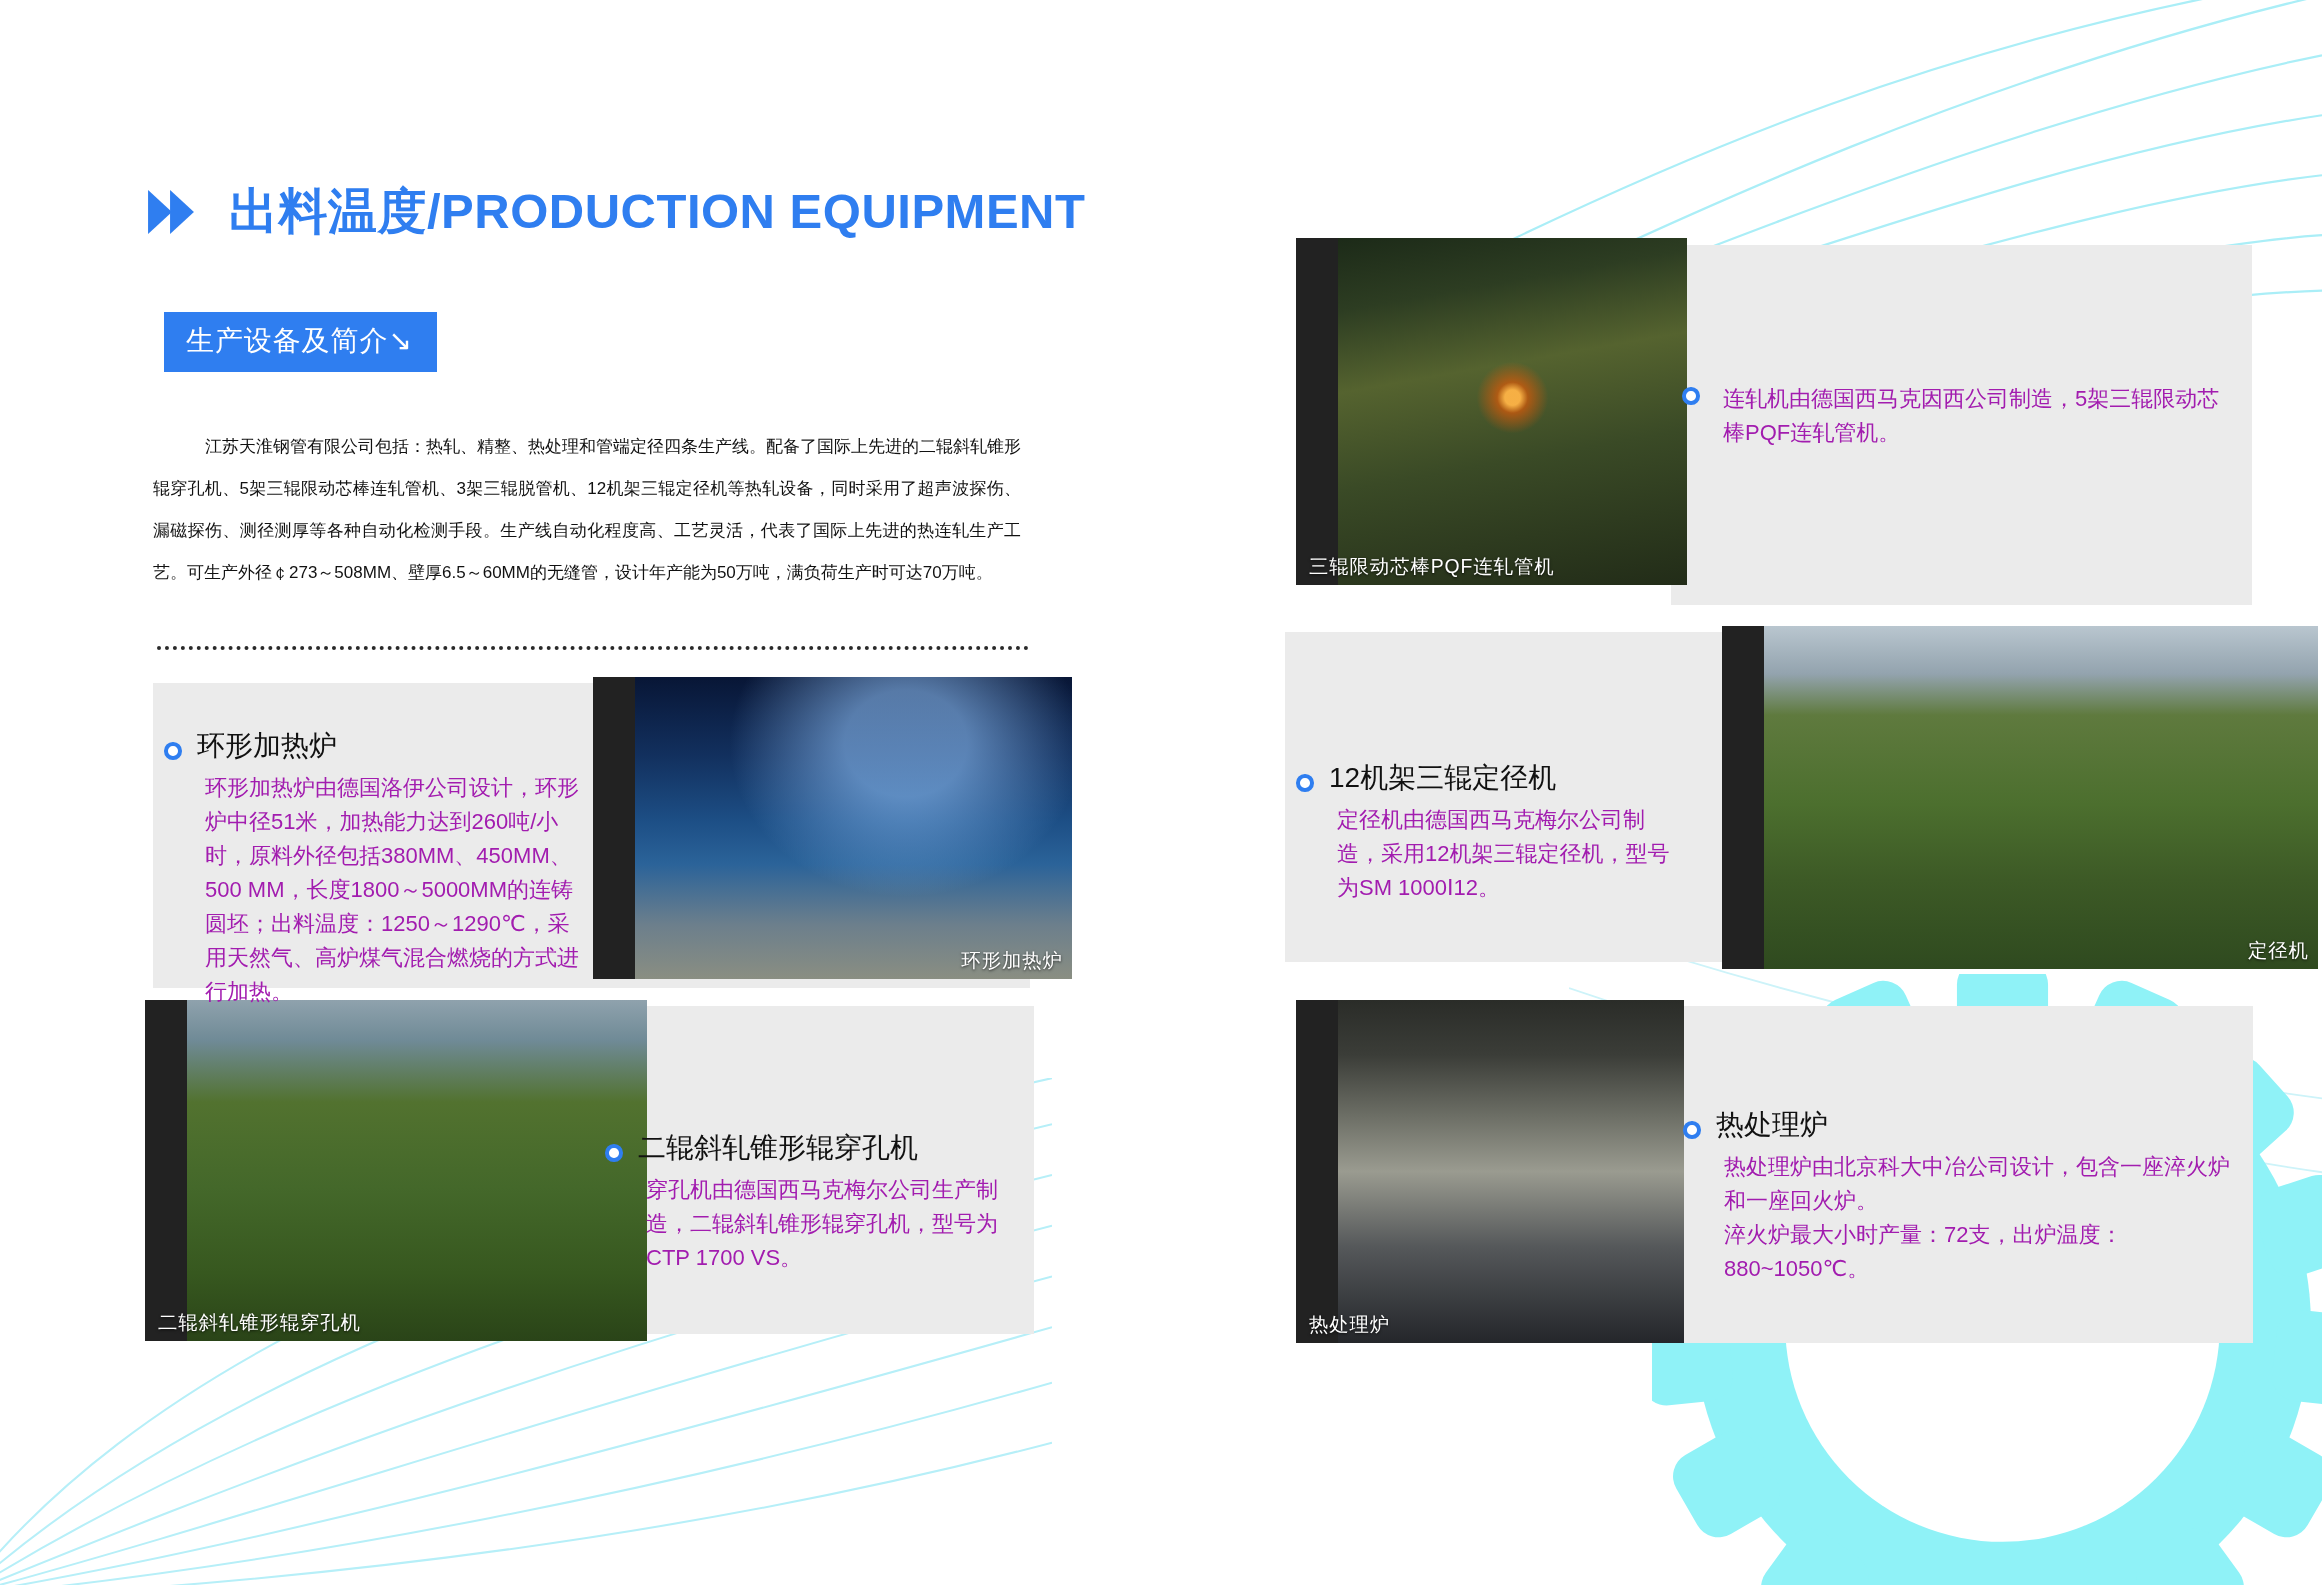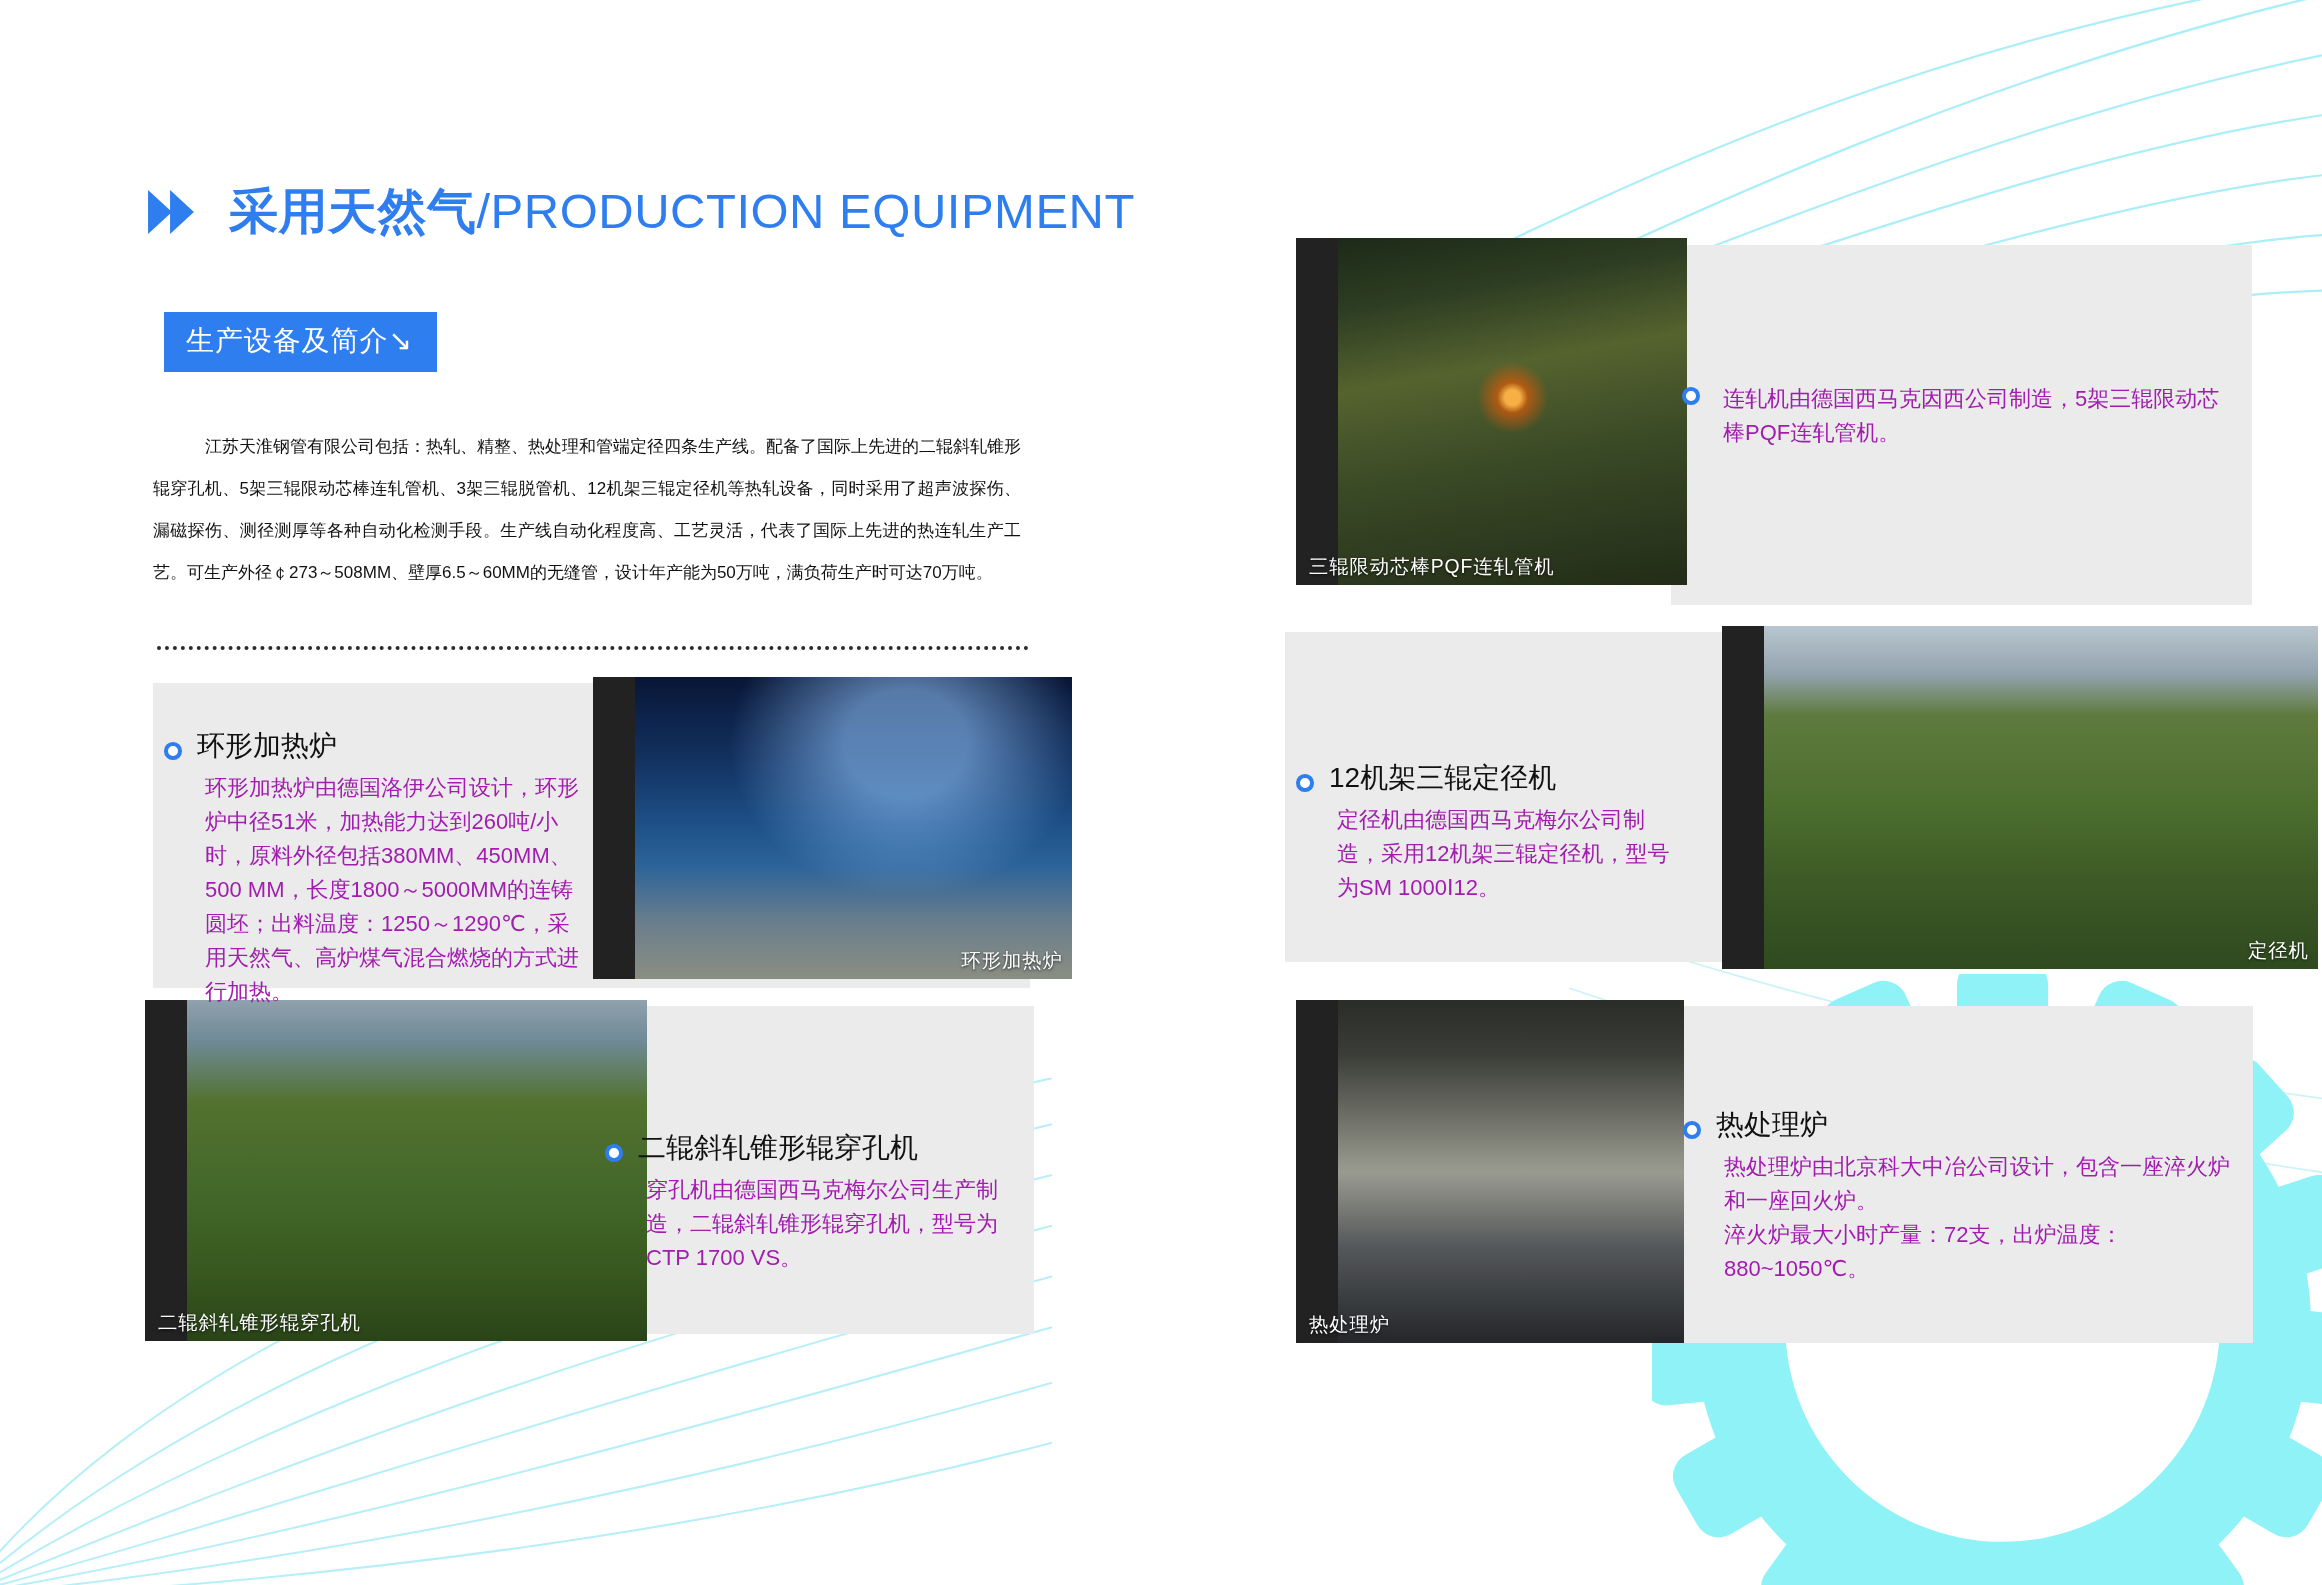--- a/index.html
+++ b/index.html
@@ -17,21 +17,21 @@
   .svg-tr{right:0;top:-28px;}
   .svg-bl{left:-37px;bottom:-9.2px;}
 
   .gear-wrap{position:absolute;left:1652px;top:974px;width:701px;height:701px;z-index:1;pointer-events:none;}
 
   
   .heading{position:absolute;left:148px;top:187px;display:flex;align-items:center;gap:24px;z-index:5;}
   .arrows{display:block;}
   .heading-text{font-size:49px;line-height:1;color:#2f7ef0;white-space:nowrap;letter-spacing:0.5px;}
   .heading-text .cn{font-weight:bold;}
-  .heading-text .en{font-weight:400;}
+  .heading-text .en{font-weight:700;}
 
   .badge{position:absolute;left:164px;top:312px;background:#2f7ef0;color:#fff;
          font-size:28px;padding:10px 24px 12px 22px;letter-spacing:0.9px;z-index:5;white-space:nowrap;text-align:center;}
 
   .intro{position:absolute;left:153px;top:426px;width:868px;z-index:5;
          font-size:17px;line-height:42px;color:#111;text-align:justify;text-indent:52px;}
 
   .divider{position:absolute;left:157px;top:646px;width:872px;height:0;
            border-top:4.6px dotted #2a2a2a;z-index:5;}
 
@@ -141,21 +141,21 @@
       </g>
     </svg>
   </div>
 
   <div class="heading">
     <svg class="arrows" width="57" height="44" viewBox="0 0 62 48">
       <path d="M0 0 L26 24 L0 48 Z" fill="#2f7ef0"></path>
       <path d="M24 0 L50 24 L24 48 Z" fill="#2f7ef0"></path>
     </svg>
     <div class="heading-text">
-      <span class="cn">采用天然气</span><span class="en">/PRODUCTION EQUIPMENT</span>
+      <span class="cn">出料温度</span><span class="en">/PRODUCTION EQUIPMENT</span>
     </div>
   </div>
 
   <div class="badge">生产设备及简介↘</div>
 
   <div class="intro">江苏天淮钢管有限公司包括：热轧、精整、热处理和管端定径四条生产线。配备了国际上先进的二辊斜轧锥形辊穿孔机、5架三辊限动芯棒连轧管机、3架三辊脱管机、12机架三辊定径机等热轧设备，同时采用了超声波探伤、漏磁探伤、测径测厚等各种自动化检测手段。生产线自动化程度高、工艺灵活，代表了国际上先进的热连轧生产工艺。可生产外径￠273～508MM、壁厚6.5～60MM的无缝管，设计年产能为50万吨，满负荷生产时可达70万吨。</div>
 
   <div class="divider"></div>
 
   <div class="panel" style="left:153px;top:683px;width:877px;height:305px;"></div>

